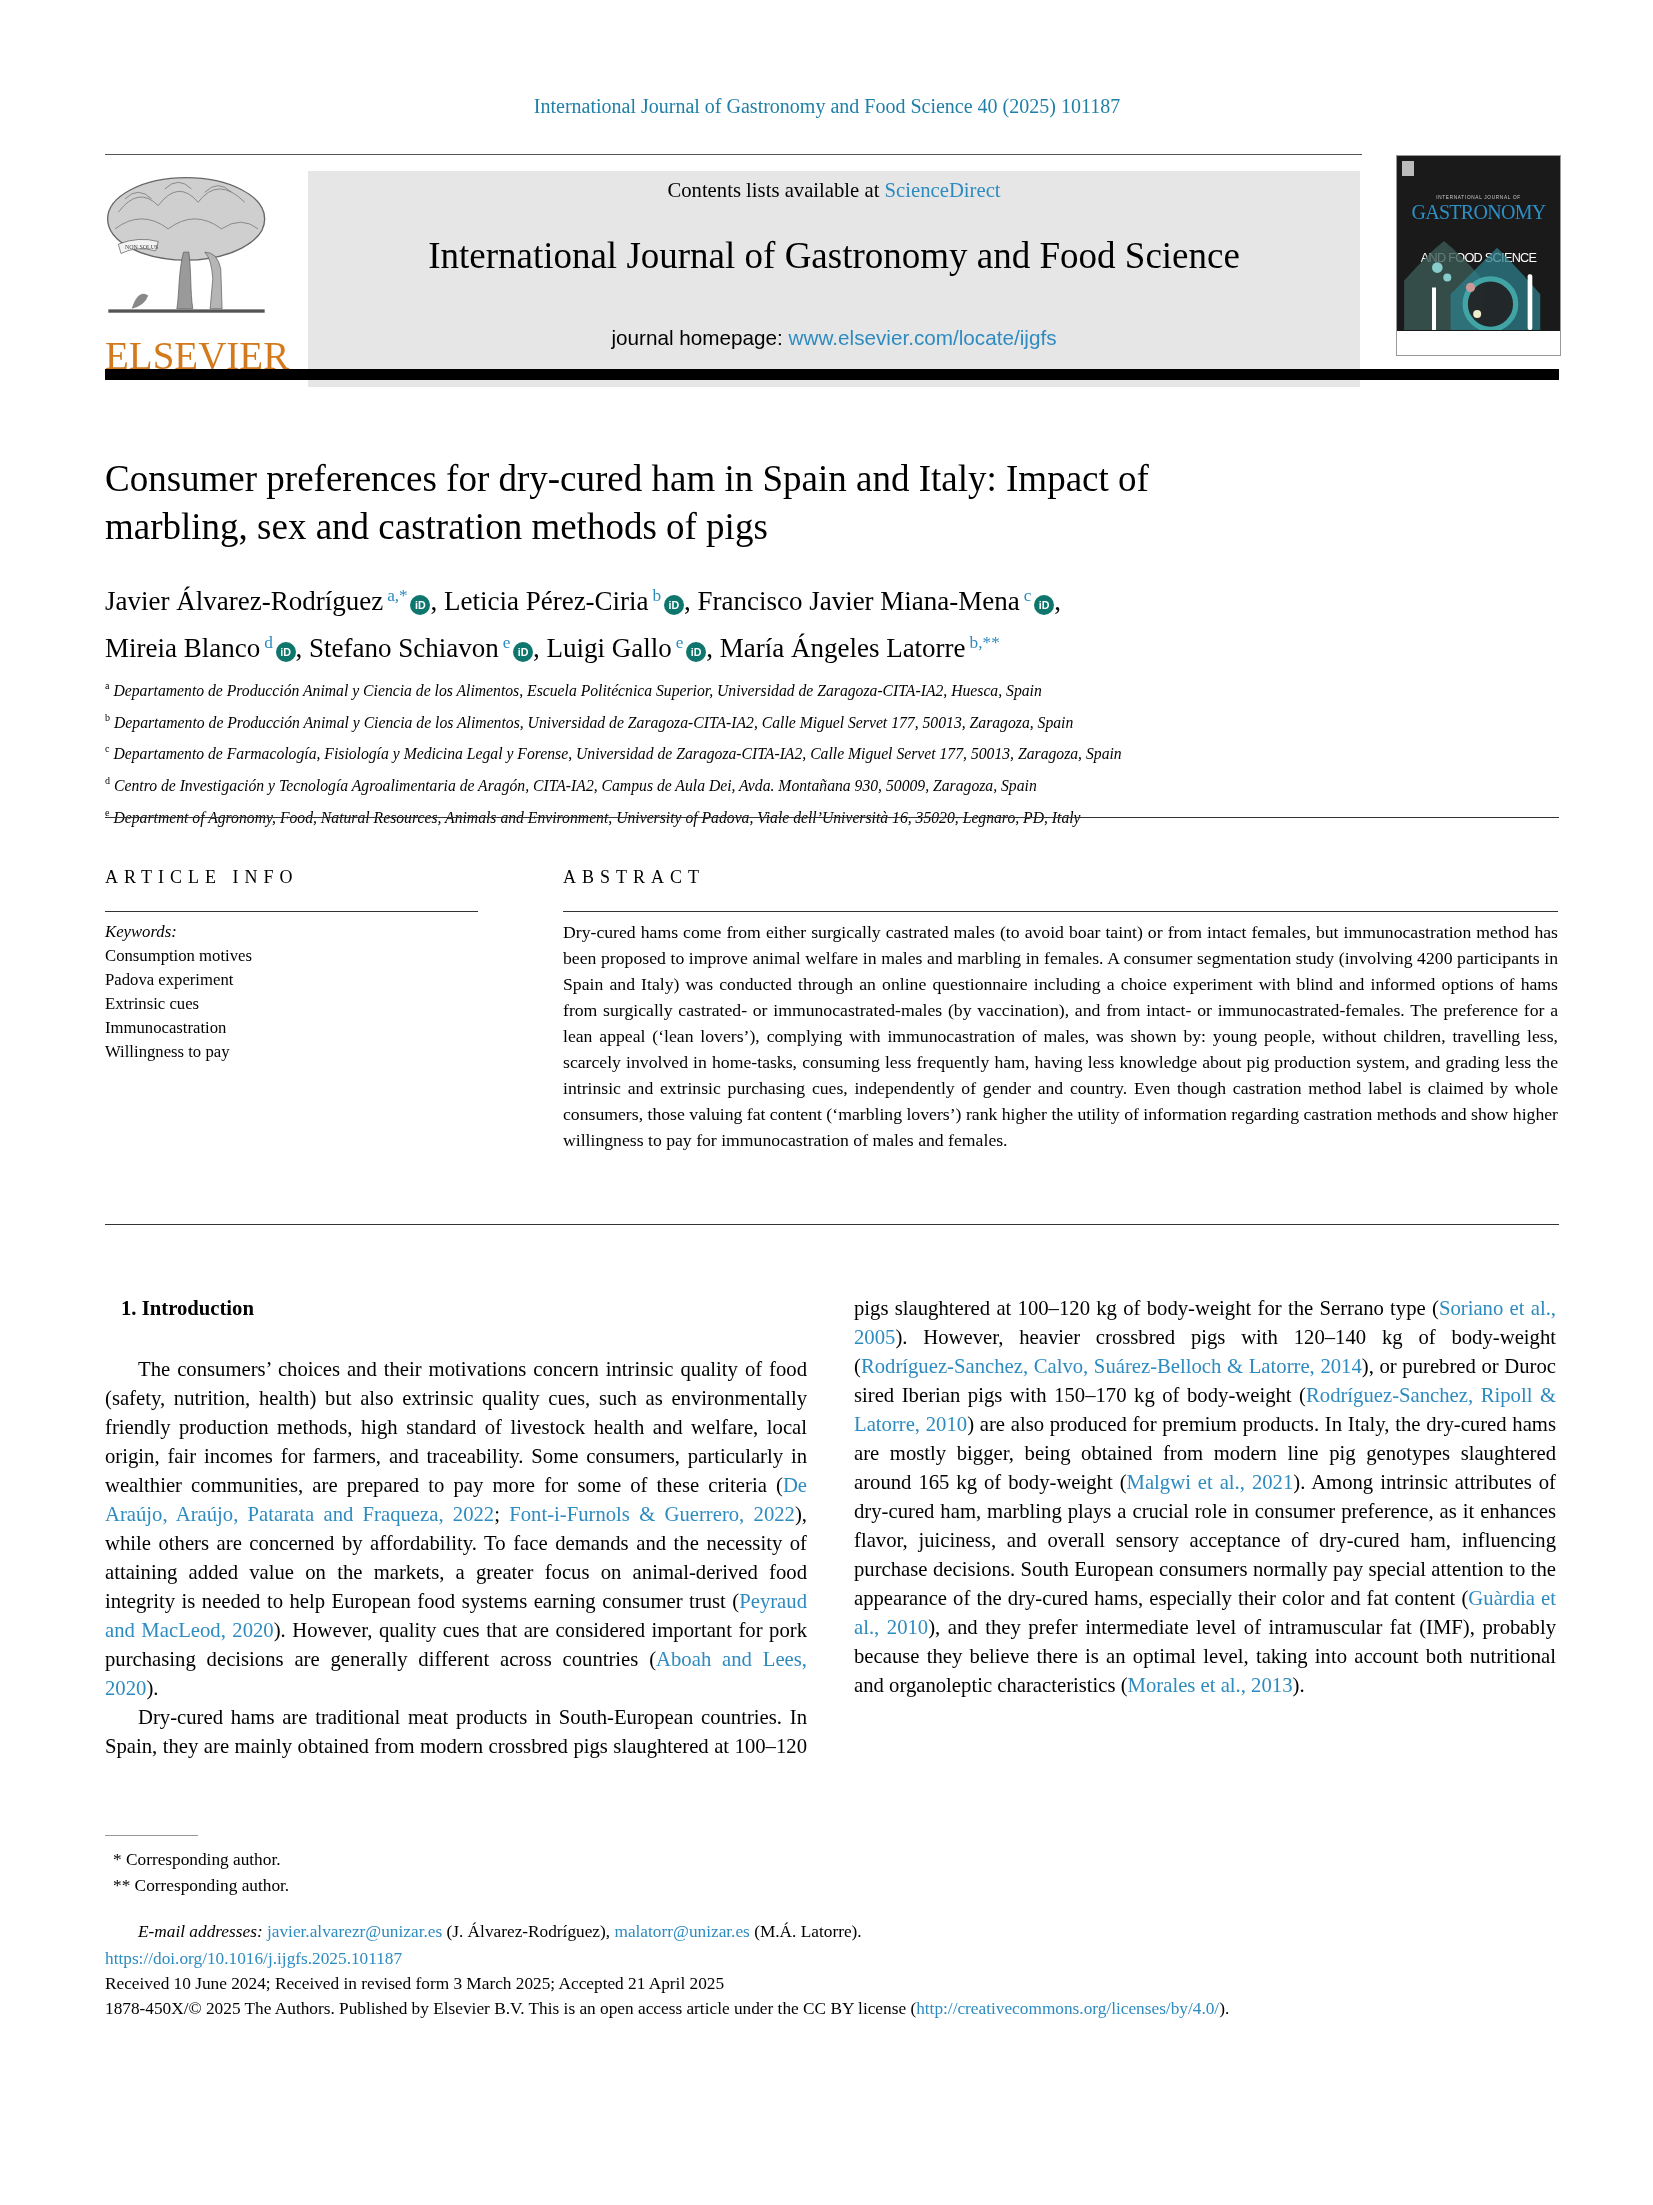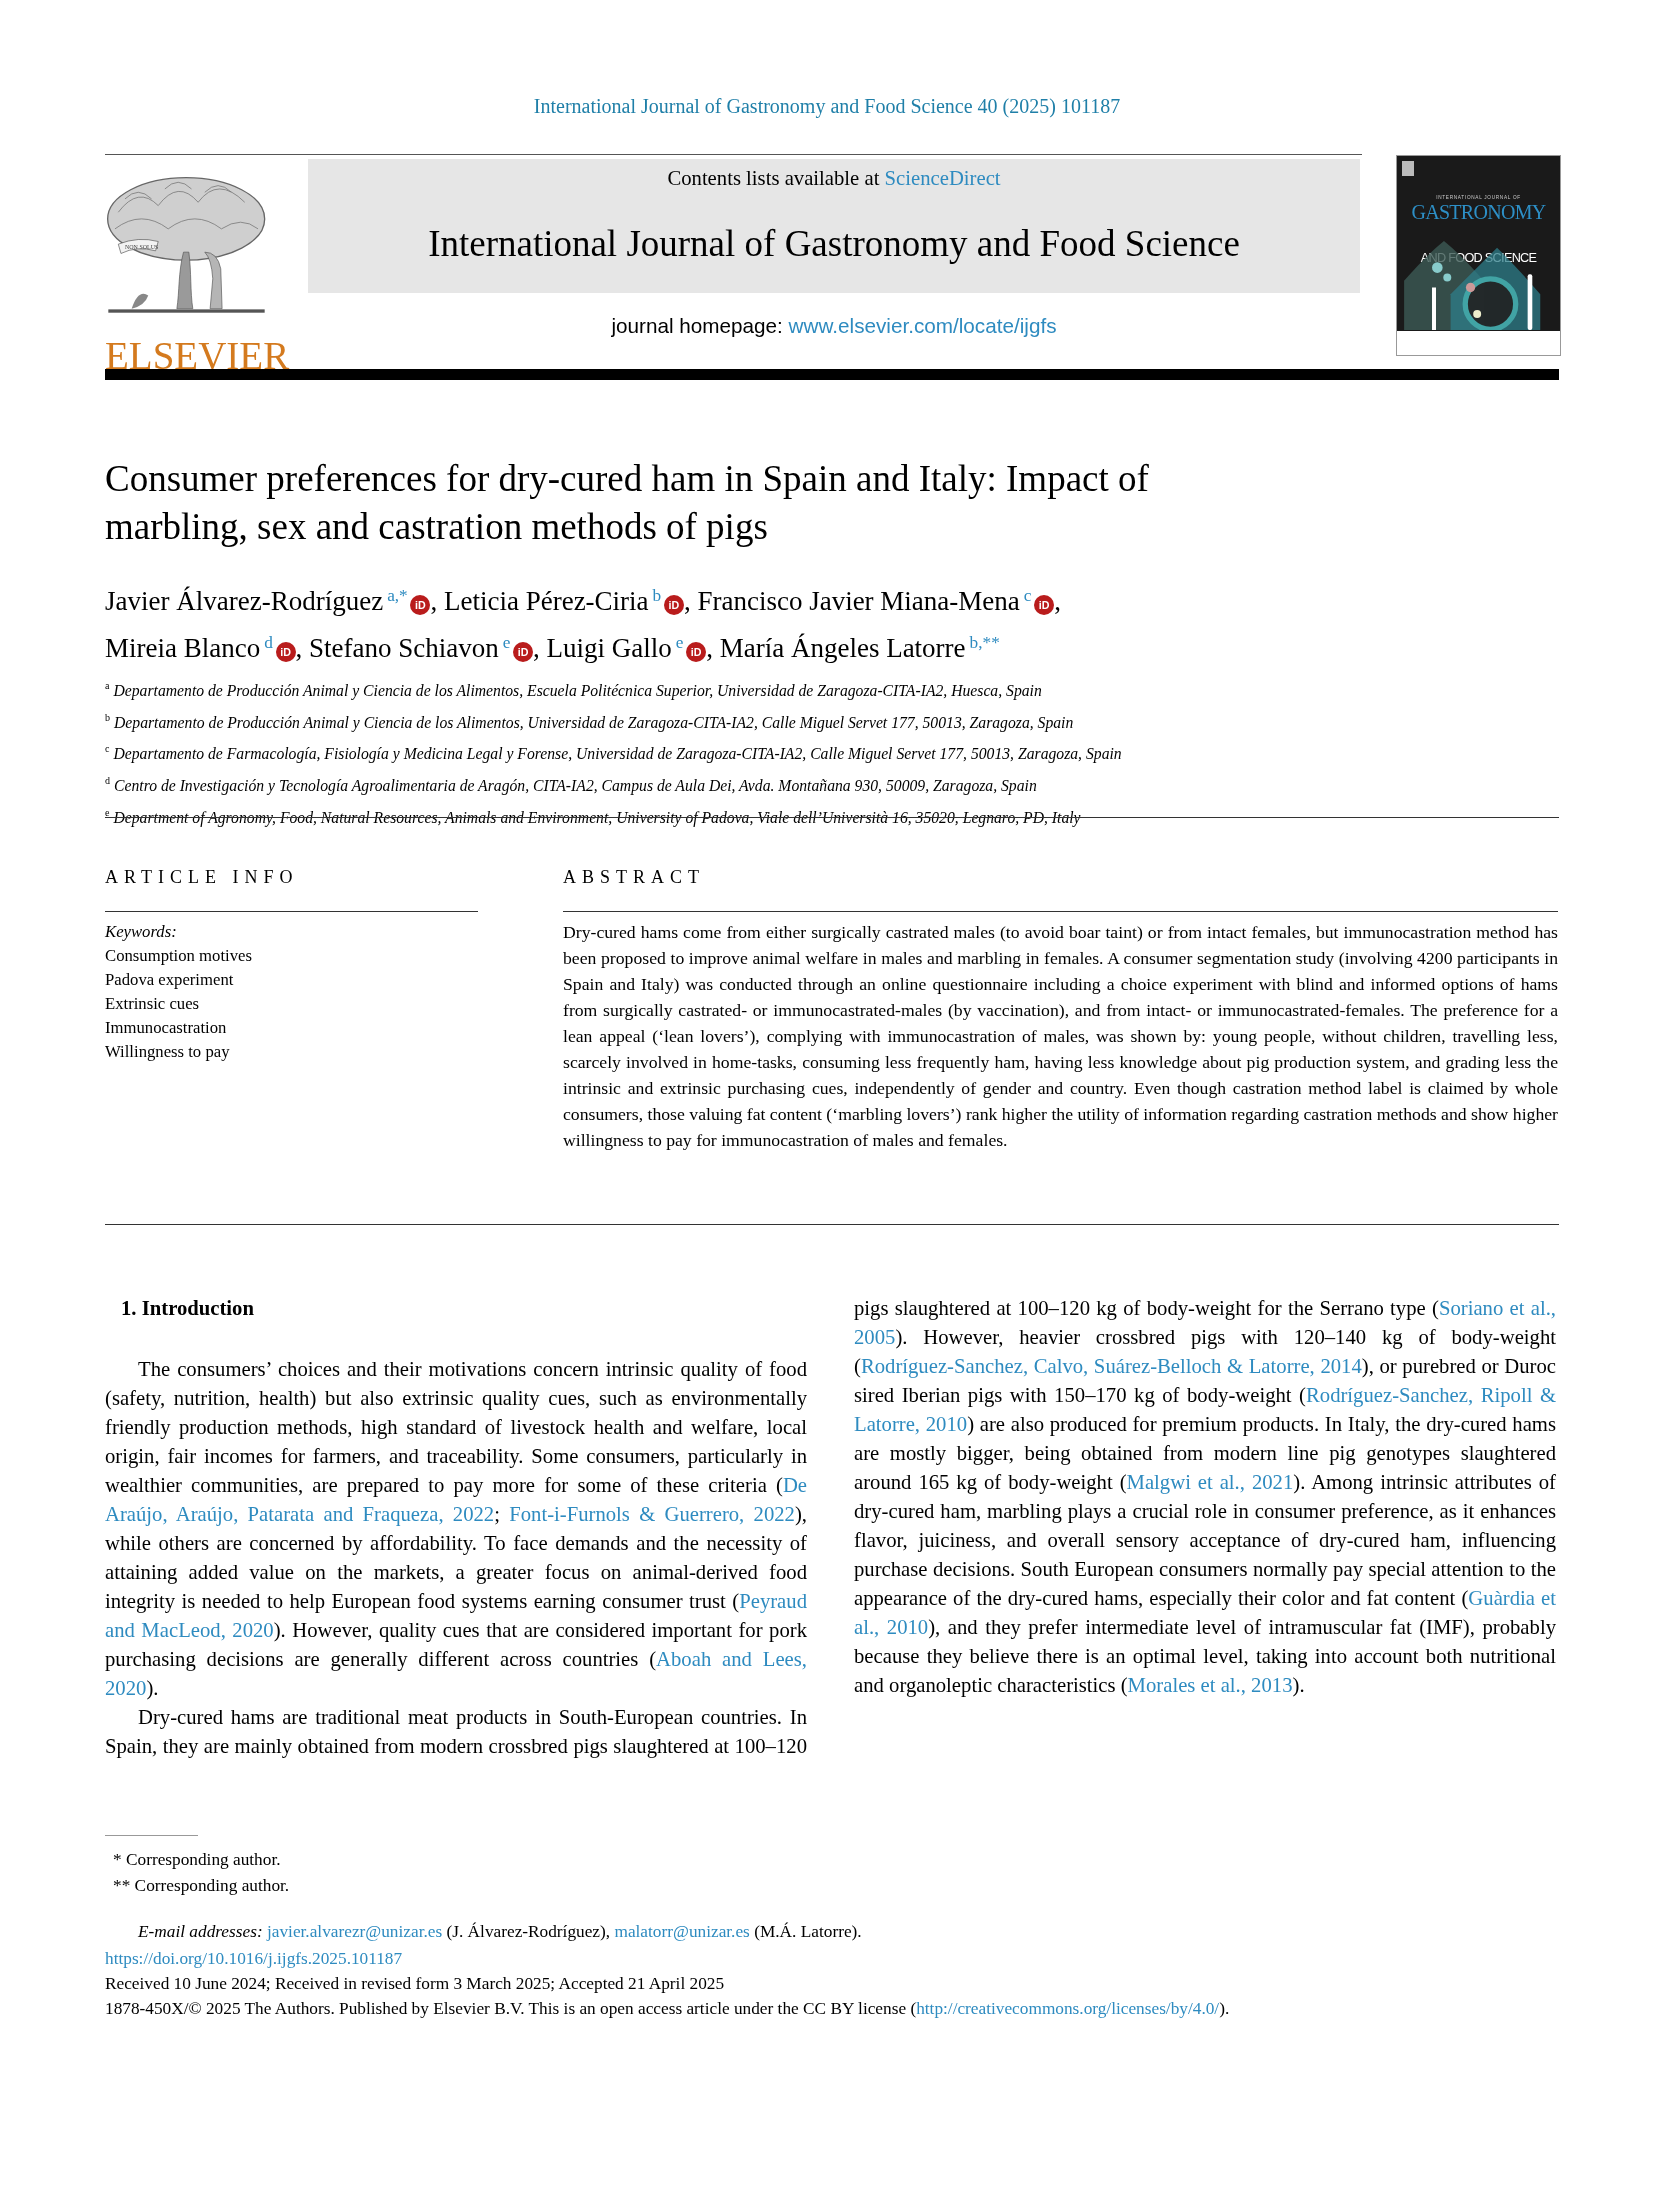--- a/index.html
+++ b/index.html
@@ -10,21 +10,21 @@
 
   .journal-ref { left:0; width:1654px; top:95px; text-align:center; font-size:20px; color:#1f7fa8;
                  font-family:"Liberation Serif",serif; }
   .top-rule { left:105px; width:1257px; top:154px; height:1.3px; background:#555; }
 
   .logo { left:105px; top:172px; width:163px; height:187px; }
   .logo .tree { width:163px; height:147px; }
   .logo .wordmark { font-family:"Liberation Serif",serif; color:#d47a1e; font-size:39px; line-height:37px;
                     letter-spacing:0px; margin-top:15px; text-align:left; }
 
-  .band { left:308px; top:159px; width:1052px; height:134px; background:#e6e6e6; }
+  .band { left:308px; top:171px; width:1052px; height:216px; background:#e6e6e6; }
   .band .contents { position:absolute; top:8px; left:0; width:100%; text-align:center; font-size:20.7px;
                     font-family:"Liberation Serif",serif; }
   .band .jtitle { position:absolute; top:63px; left:0; width:100%; text-align:center; font-size:37px;
                   font-family:"Liberation Serif",serif; }
   .band .homepage { position:absolute; top:155px; left:0; width:100%; text-align:center; font-size:20.7px;
                     font-family:"Liberation Sans",sans-serif; }
 
   .cover { left:1396px; top:155px; width:163px; height:199px; background:#1a1a1a; border:0.7px solid #999; overflow:hidden; }
   .cover .c-small { position:absolute; top:39px; left:0; width:100%; text-align:center; color:#ccc; font-size:4.7px;
                     letter-spacing:0.7px; font-family:"Liberation Sans",sans-serif; }
@@ -33,21 +33,21 @@
   .cover .c-sub { position:absolute; top:67px; left:0; width:100%; text-align:center; color:#fff; font-size:12.7px;
                   font-family:"Liberation Sans",sans-serif; letter-spacing:-0.7px;margin-top:28px; }
   .cover .c-foot { position:absolute; bottom:0; left:0; width:100%; height:24px; background:#fff; }
   .cover .c-elslogo { position:absolute; top:5.3px; left:5.3px; width:12px; height:14.7px; background:#bbb; }
 
   .black-bar { left:105px; top:369px; width:1454px; height:10.7px; background:#000; }
 
   .title { left:105px; top:455px; width:1400px; font-size:37px; line-height:48px; font-family:"Liberation Serif",serif; }
   .authors { left:105px; top:575px; width:1434px; font-size:27px; line-height:41px; font-family:"Liberation Serif",serif; }
   .authors sup { color:#2e8bc0; font-size:17.3px; vertical-align:9.3px; margin-left:4px; }
-  .orcid { display:inline-block; width:20px; height:20px; border-radius:50%; background:#b91c1c; color:#fff;
+  .orcid { display:inline-block; width:20px; height:20px; border-radius:50%; background:#0f766e; color:#fff;
            font-size:10.7px; line-height:20px; text-align:center; font-family:"Liberation Sans",sans-serif;
            vertical-align:1.3px; margin-left:2.7px; font-weight:bold; }
 
   .affils { left:105px; top:672px; width:1467px; font-size:15.7px; line-height:27px; font-style:italic;
             font-family:"Liberation Serif",serif; }
   .affils sup { font-style:normal; font-size:10px; vertical-align:6.7px; margin-right:4px; }
 
   .rule-1 { left:105px; top:817px; width:1454px; height:0.7px; background:#333; }
 
   .ai-head { left:105px; top:867px; font-size:18px; letter-spacing:6px; font-family:"Liberation Serif",serif; }

